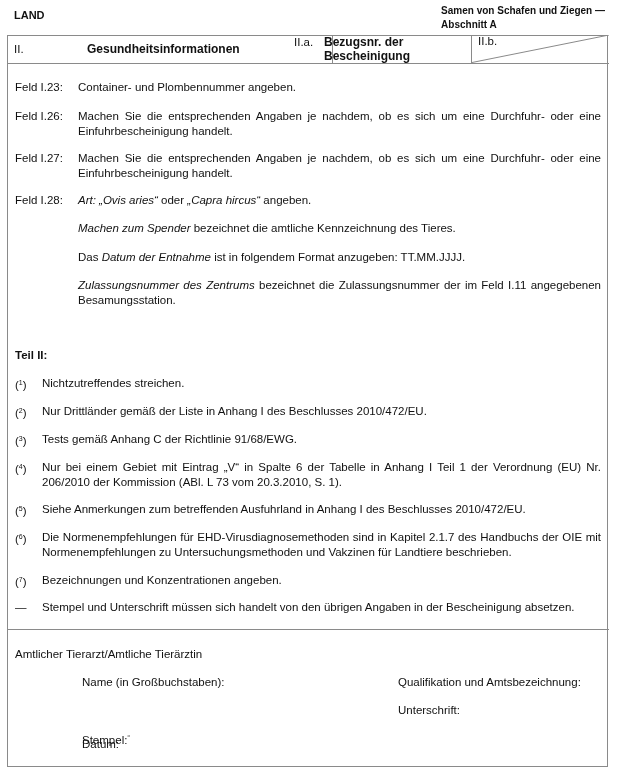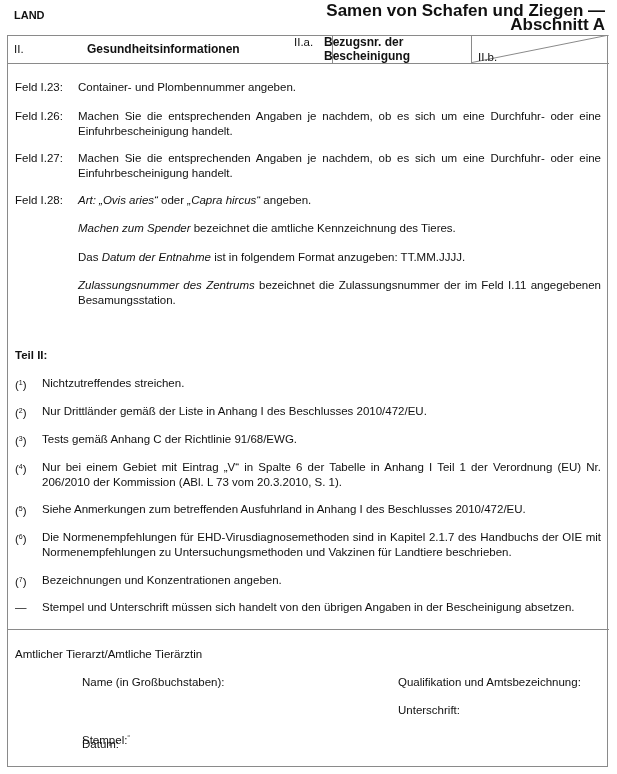--- a/index.html
+++ b/index.html
@@ -3,34 +3,34 @@
 <meta charset="utf-8">
 <style>
   html, body { margin: 0; padding: 0; background: #ffffff; }
   body {
     width: 617px; height: 774px; position: relative; overflow: hidden;
     font-family: "Liberation Sans", sans-serif; color: #111111; font-size: 11.5px;
   }
   .abs { position: absolute; }
   .bold { font-weight: bold; }
   .country { left: 14px; top: 9px; font-weight: bold; font-size: 11px; }
-  .doc-title { right: 12px; top: 4px; text-align: right; font-weight: bold; font-size: 17px; line-height: 14px; }
+  .doc-title { right: 12px; top: 4px; text-align: left; font-weight: bold; font-size: 10px; line-height: 14px; }
 
   .frame { left: 7px; top: 35px; width: 601px; height: 732px; border: 1px solid #8a8a8a; box-sizing: border-box; }
 
   .hdr { position: absolute; left: 7px; top: 35px; width: 602px; height: 29px; border-bottom: 1px solid #8a8a8a; box-sizing: border-box; }
   .hdr .cell { position: absolute; top: 0; height: 28px; box-sizing: border-box; }
   .c1 { left: 0; width: 326px; border-right: 1px solid #8a8a8a; }
   .c2 { left: 283px; width: 182px; border-right: 1px solid #8a8a8a; }
   .c3 { left: 465px; width: 137px; }
   .c1 .num { position: absolute; left: 7px; top: 8px; }
   .c1 .title { position: absolute; left: 80px; top: 7px; font-weight: bold; font-size: 12px; }
   .c2 .num { position: absolute; left: 4px; top: 1px; }
   .c2 .title { position: absolute; left: 34px; top: 1px; font-weight: bold; font-size: 12px; line-height: 13.5px; }
-  .c3 .num { position: absolute; left: 6px; top: 16px; text-align: center; }
+  .c3 .num { position: absolute; left: 6px; top: 0; text-align: center; }
   .c3 svg { position: absolute; left: 0; top: 0; }
 
   .row { position: absolute; left: 15px; width: 586px; line-height: 14.5px; }
   .row .lbl { position: absolute; left: 0; top: 0; text-align: center; }
   .row .txt { position: absolute; left: 63px; right: 0; top: 0; text-align: justify; }
   .note .lbl { left: 0; }
   .note .txt { left: 27px; }
   sup { font-size: 7px; vertical-align: 4px; }
   i { font-style: italic; }
 

